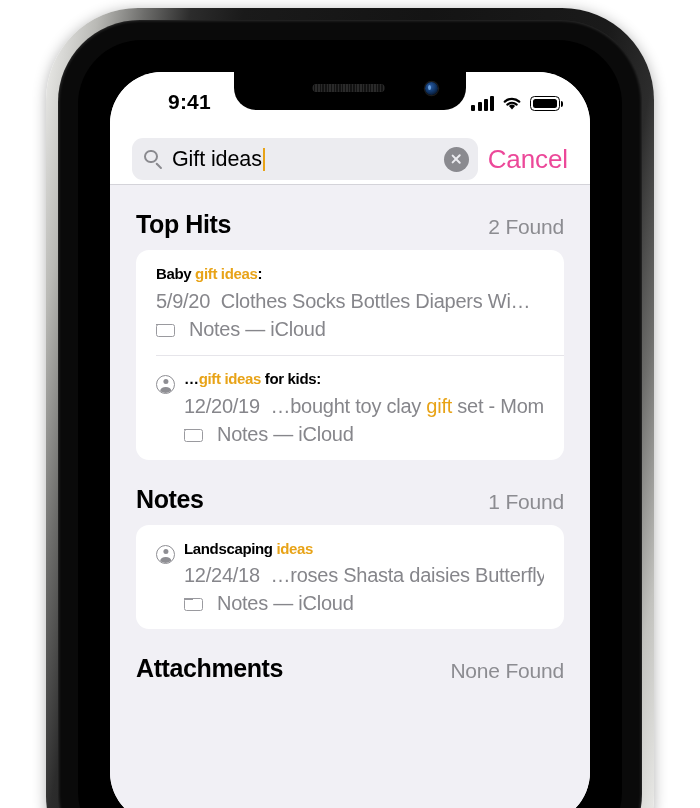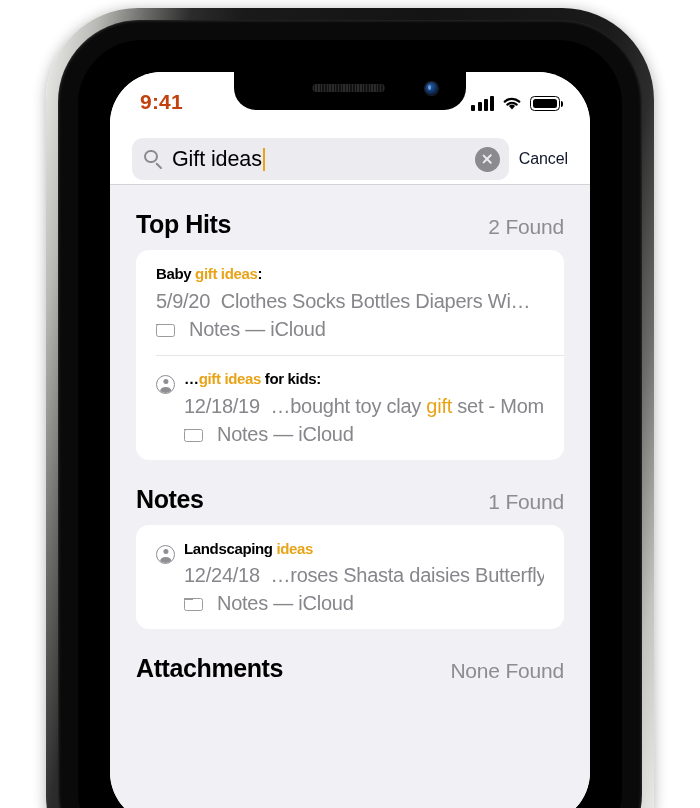--- a/index.html
+++ b/index.html
@@ -57,21 +57,21 @@
     box-shadow:0 0 0 1.2px #1b1b1b;
   }
   .camera::after{content:"";position:absolute;left:3px;top:2.5px;width:3px;height:5px;border-radius:50%;background:rgba(120,175,235,.85);}
 
   
   .statusbar{
     position:absolute;left:0;right:0;top:0;height:46px;z-index:20;
     display:flex;align-items:flex-end;justify-content:space-between;
     padding:0 30px 4px 30px;box-sizing:border-box;pointer-events:none;
   }
-  .sb-time{font-size:21px;font-weight:bold;color:#c2410c;letter-spacing:.2px;line-height:1;padding-bottom:2px;}
+  .sb-time{font-size:21px;font-weight:bold;color:#000000;letter-spacing:.2px;line-height:1;padding-bottom:2px;margin-left:28px;}
   .sb-right{display:flex;align-items:flex-end;gap:7px;padding-bottom:3px;}
   .bars{display:flex;align-items:flex-end;gap:2.2px;height:14px;}
   .bars i{display:block;width:4px;background:#000;border-radius:1px;}
   .bars i:nth-child(1){height:6px;}
   .bars i:nth-child(2){height:9px;}
   .bars i:nth-child(3){height:12px;}
   .bars i:nth-child(4){height:15px;}
   .batt{position:relative;width:30px;height:15px;border:1.6px solid #000;border-radius:4.5px;box-sizing:border-box;}
   .batt::after{content:"";position:absolute;right:-4.2px;top:4px;width:2.4px;height:6px;background:#000;border-radius:0 2px 2px 0;}
   .batt i{position:absolute;left:1.6px;top:1.6px;bottom:1.6px;width:24px;background:#000;border-radius:2.5px;}
@@ -93,21 +93,21 @@
   .searchtext{flex:1;font-size:21.5px;color:#000;white-space:nowrap;overflow:hidden;letter-spacing:-.1px;position:relative;}
   .caret{display:inline-block;width:2.4px;height:23px;background:#e8a317;vertical-align:-5px;margin-left:1px;}
   .clearbtn{
     width:25px;height:25px;border-radius:50%;background:#8a8a8f;flex:0 0 auto;position:relative;
   }
   .clearbtn::before,.clearbtn::after{
     content:"";position:absolute;left:50%;top:50%;width:11.5px;height:2px;background:#ececf0;border-radius:2px;
   }
   .clearbtn::before{transform:translate(-50%,-50%) rotate(45deg);}
   .clearbtn::after{transform:translate(-50%,-50%) rotate(-45deg);}
-  .cancel{font-size:16px;color:#0f172a;white-space:nowrap;letter-spacing:-.1px;}
+  .cancel{font-size:26px;color:#ec4899;white-space:nowrap;letter-spacing:-.1px;}
 
   
   .content{
     position:absolute;left:0;right:0;top:113px;bottom:0;background:#f1f0f5;overflow:hidden;
   }
   .section-head{
     display:flex;align-items:flex-end;justify-content:space-between;
     padding:25px 26px 11px 26px;
   }
   .section-title{font-size:25px;font-weight:bold;color:#000;letter-spacing:-.4px;}
@@ -211,21 +211,21 @@
                         <span class="folder-label">Notes — iCloud</span>
                       </div>
                     </div>
                   </div>
                 </div>
                 <div class="row">
                   <div class="row-body">
                     <span class="shared-icon"></span>
                     <div class="row-text">
                       <div class="row-title"><span>…</span><span class="hl">gift ideas</span><span> for kids:</span></div>
-                      <div class="row-snippet"><span>12/18/19</span>&nbsp;&nbsp;<span>…bought toy clay </span><span class="hl">gift</span><span> set - Mom…</span></div>
+                      <div class="row-snippet"><span>12/20/19</span>&nbsp;&nbsp;<span>…bought toy clay </span><span class="hl">gift</span><span> set - Mom…</span></div>
                       <div class="row-folder">
                         <span class="folder-icon"></span>
                         <span class="folder-label">Notes — iCloud</span>
                       </div>
                     </div>
                   </div>
                 </div>
               </div>
               <div class="section-head">
                 <div class="section-title">Notes</div>

